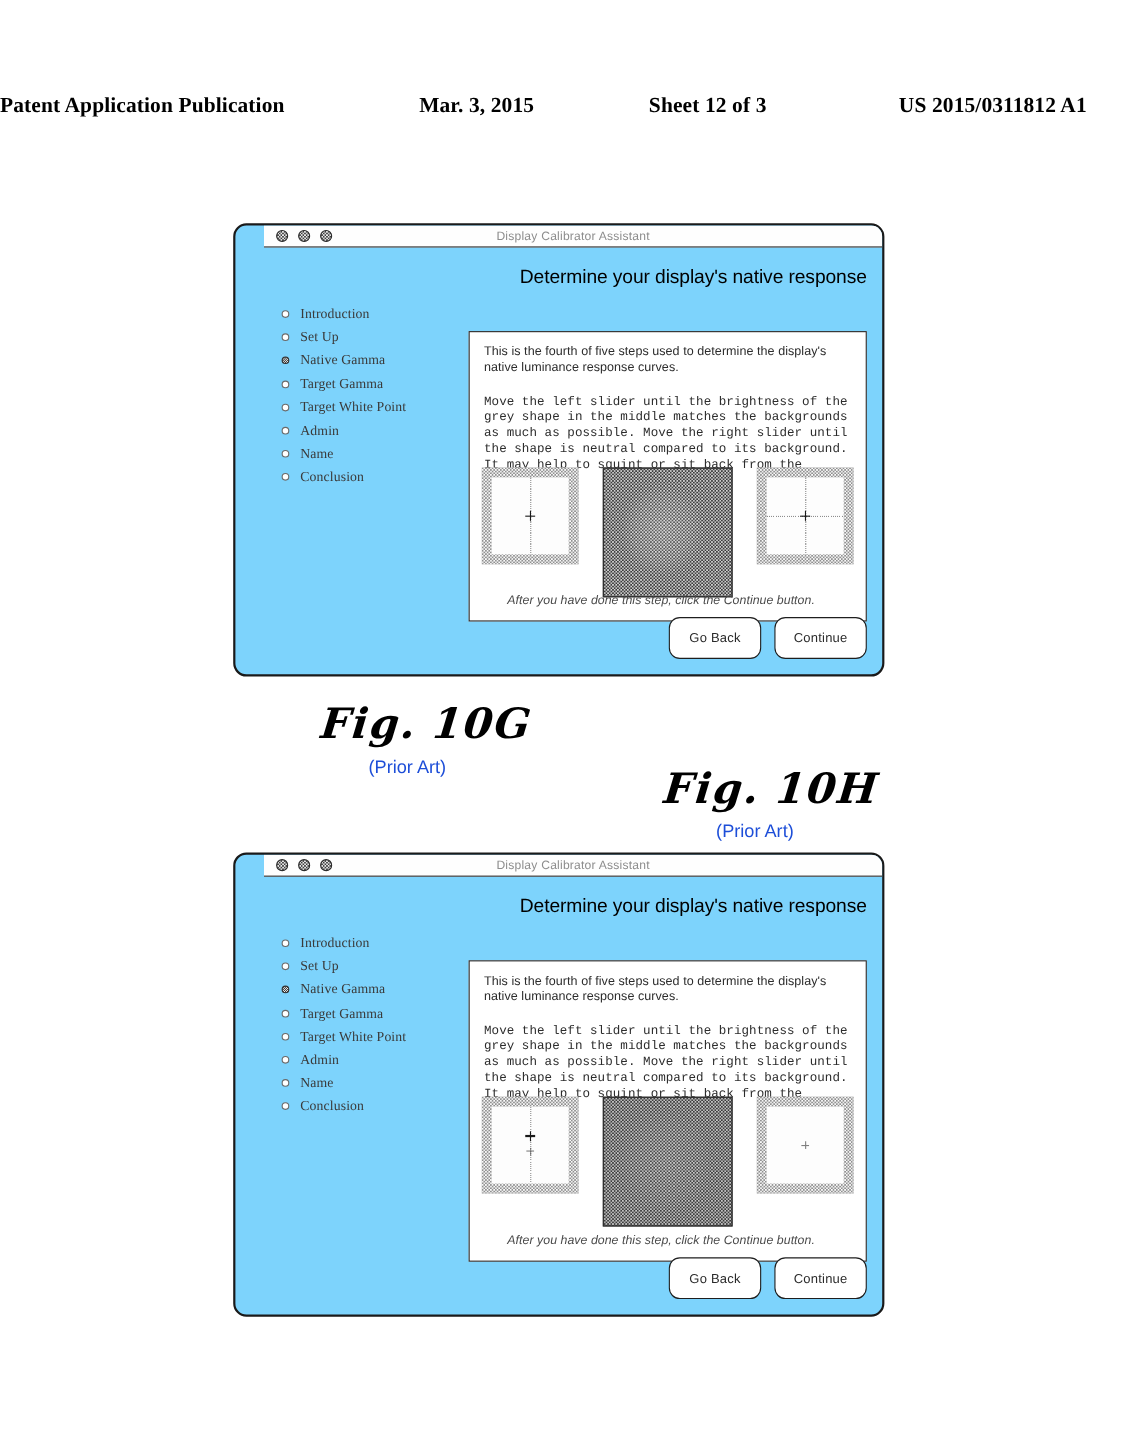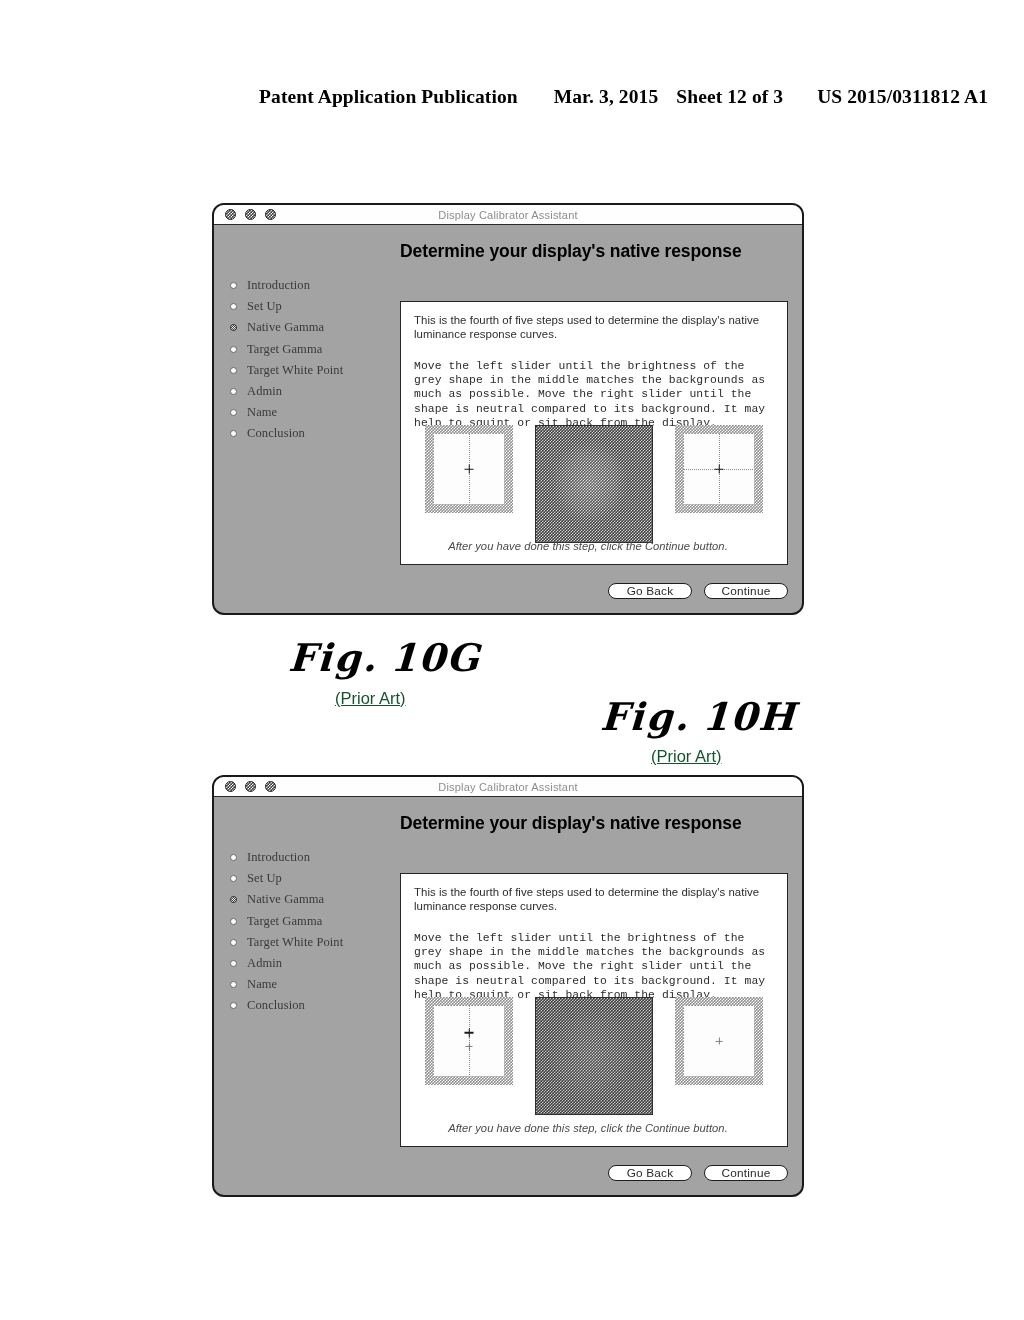--- a/index.html
+++ b/index.html
@@ -16,41 +16,42 @@
     overflow: hidden;
   }
 
   
   .patent-header {
     position: absolute;
     top: 86px;
     left: 0;
     width: 988px;
     display: flex;
-    justify-content: flex-end;
+    justify-content: space-between;
     align-items: baseline;
     font-family: "Liberation Serif", serif;
     font-weight: bold;
     font-size: 19.5px;
     letter-spacing: 0.1px;
     white-space: nowrap;
   }
   .patent-header .seg { display: inline-block; }
   .gap-a { width: 36px; }
   .gap-b { width: 18px; }
   .gap-c { width: 34px; }
 
   
   .win {
     position: absolute;
     box-sizing: border-box;
     border: 2px solid #1a1a1a;
     border-radius: 12px;
-    background: #a3a3a3;
+    background: #7dd3fc;
     overflow: hidden;
+    padding-left: 26px;
   }
   .titlebar {
     position: relative;
     height: 19px;
     border-bottom: 1.5px solid #2a2a2a;
     display: flex;
     align-items: center;
     background: #fefefe;
   }
   .lights {
@@ -84,23 +85,23 @@
   
   .win-body {
     position: relative;
     height: calc(100% - 20px);
   }
   .page-title {
     position: absolute;
     left: 186px;
     right: 14px;
     top: 16px;
-    text-align: left;
+    text-align: right;
     font-size: 17.5px;
-    font-weight: bold;
+    font-weight: normal;
     letter-spacing: -0.1px;
   }
 
   
   .sidebar {
     position: absolute;
     left: 14px;
     top: 50px;
     width: 170px;
   }
@@ -260,21 +261,21 @@
   
   .btn-row {
     position: absolute;
     right: 14px;
     display: flex;
     gap: 12px;
   }
   .btn {
     box-sizing: border-box;
     min-width: 84px;
-    height: 16px;
+    height: 38px;
     border: 1.5px solid #1e1e1e;
     border-radius: 10px;
     background: #fff;
     font-size: 11.8px;
     color: #2a2a2a;
     display: flex;
     align-items: center;
     justify-content: center;
     letter-spacing: 0.2px;
     padding: 0 12px;
@@ -287,23 +288,22 @@
     font-style: italic;
     font-weight: bold;
     font-size: 38px;
     letter-spacing: 1.5px;
     white-space: nowrap;
     transform: skewX(-6deg);
   }
   .prior-art {
     position: absolute;
     font-size: 16.5px;
-    color: #14532d;
+    color: #1d4ed8;
     white-space: nowrap;
-    text-decoration: underline;
   }
 </style>
 </head>
 <body>
 
 <div class="patent-header">
   <span class="seg">Patent Application Publication</span>
   <span class="gap-a"></span>
   <span class="seg">Mar. 3, 2015</span>
   <span class="gap-b"></span>

